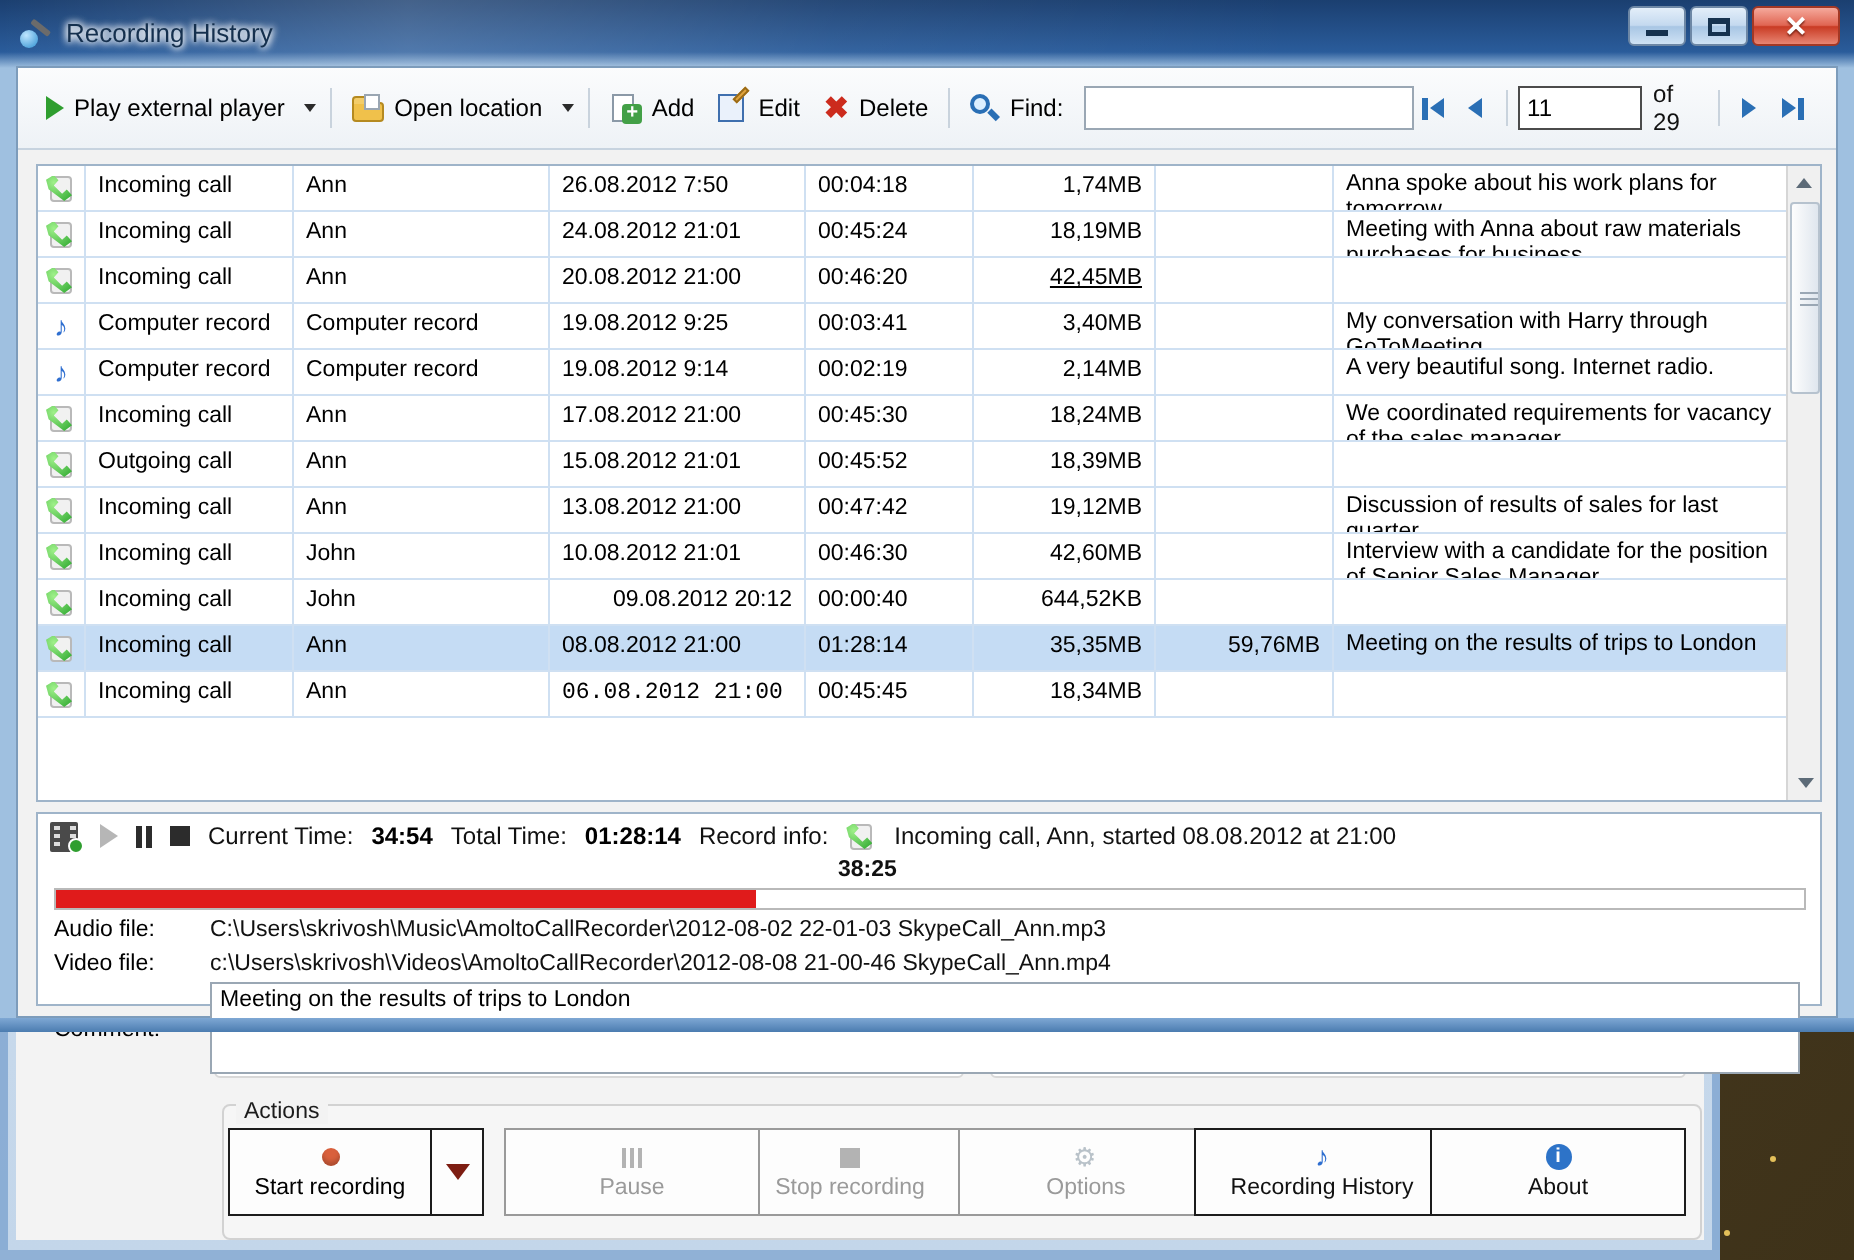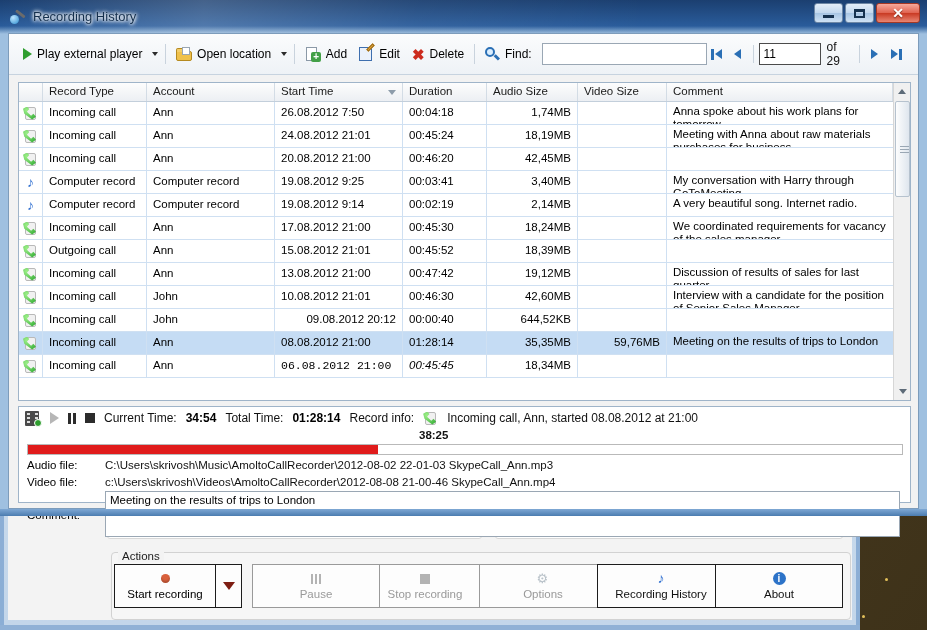--- a/index.html
+++ b/index.html
@@ -443,34 +443,20 @@
           <span class="tri-r"></span>
         </div>
         <div class="navbtn">
           <span class="tri-r"></span>
             <span class="bar-r"></span>
         </div>
       </div>
     </div>
 
     <div id="grid-wrap">
-      <div id="grid-head">
-        <div class="hc" style="width:24px;padding-left:0;"></div>
-        <div class="hc" style="width:104px;">Record Type</div>
-        <div class="hc" style="width:128px;">Account</div>
-        <div class="hc" style="width:128px;">
-          <span>Start Time</span>
-          <span class="sort-arrow"></span>
-        </div>
-        <div class="hc" style="width:84px;">Duration</div>
-        <div class="hc" style="width:91px;">Audio Size</div>
-        <div class="hc" style="width:89px;">Video Size</div>
-        <div class="hc" style="flex:1;">Comment</div>
-        <div class="hc" style="width:17px;border-right:none;"></div>
-      </div>
       <div id="grid-body">
           <div class="row">
             <div class="c-icon">
               <span class="phone-ico">
                 <i class="sq"></i>
                 <i class="hs"></i>
               </span>
             </div>
             <div class="cell " style="width: 104px;">Incoming call</div>
             <div class="cell " style="width: 128px;">Ann</div>
@@ -501,21 +487,21 @@
             <div class="c-icon">
               <span class="phone-ico">
                 <i class="sq"></i>
                 <i class="hs"></i>
               </span>
             </div>
             <div class="cell " style="width: 104px;">Incoming call</div>
             <div class="cell " style="width: 128px;">Ann</div>
             <div class="cell " style="width: 128px;">20.08.2012 21:00</div>
             <div class="cell " style="width: 84px;">00:46:20</div>
-            <div class="cell num" style="width: 91px;">42,45MB</div>
+            <div class="cell num" style="width: 91px; text-decoration: underline;">42,45MB</div>
             <div class="cell num" style="width: 89px;"></div>
             <div class="cell cmt" style="flex: 1 1 0%; border-right: none;"></div>
             <div class="cell" style="width: 17px; border-right: none;"></div>
           </div>
           <div class="row">
             <div class="c-icon">
               <span class="note-ico">♪</span>
             </div>
             <div class="cell " style="width: 104px;">Computer record</div>
             <div class="cell " style="width: 128px;">Computer record</div>
@@ -638,21 +624,21 @@
           <div class="row">
             <div class="c-icon">
               <span class="phone-ico">
                 <i class="sq"></i>
                 <i class="hs"></i>
               </span>
             </div>
             <div class="cell " style="width: 104px;">Incoming call</div>
             <div class="cell " style="width: 128px;">Ann</div>
             <div class="cell " style="width: 128px; font-family: Liberation Mono, monospace;">06.08.2012 21:00</div>
-            <div class="cell " style="width: 84px; font-style: italic;">00:45:45</div>
+            <div class="cell " style="width: 84px;">00:45:45</div>
             <div class="cell num" style="width: 91px;">18,34MB</div>
             <div class="cell num" style="width: 89px;"></div>
             <div class="cell cmt" style="flex: 1 1 0%; border-right: none;"></div>
             <div class="cell" style="width: 17px; border-right: none;"></div>
           </div>
         </div>
 
       <div id="grid-vscroll">
         <div class="sb-arrow">
             <span class="sb-up"></span>

